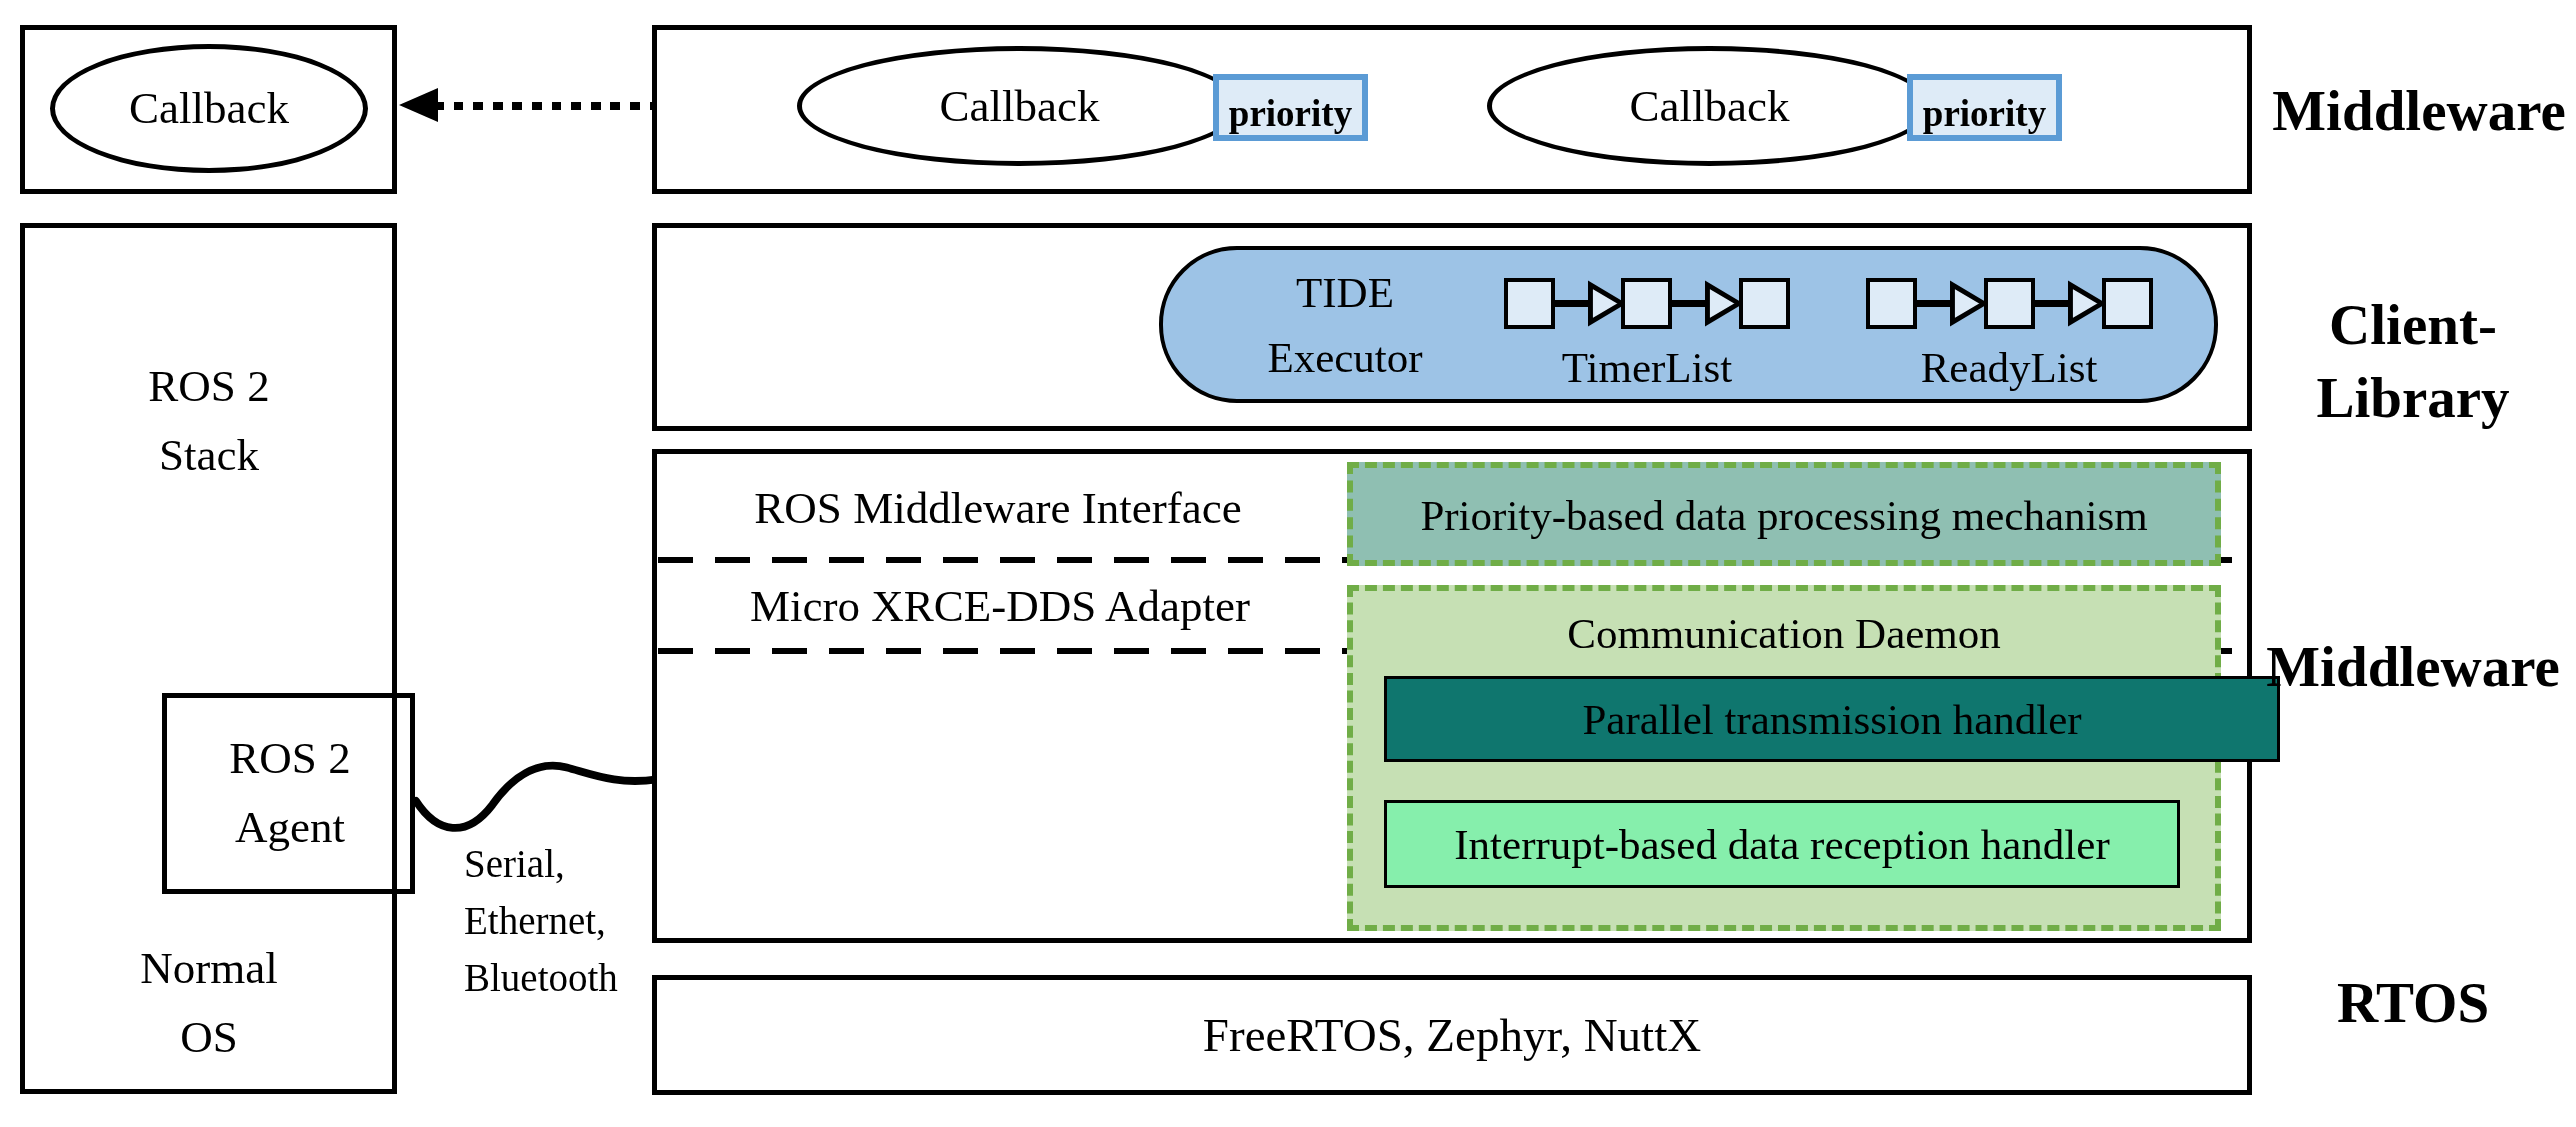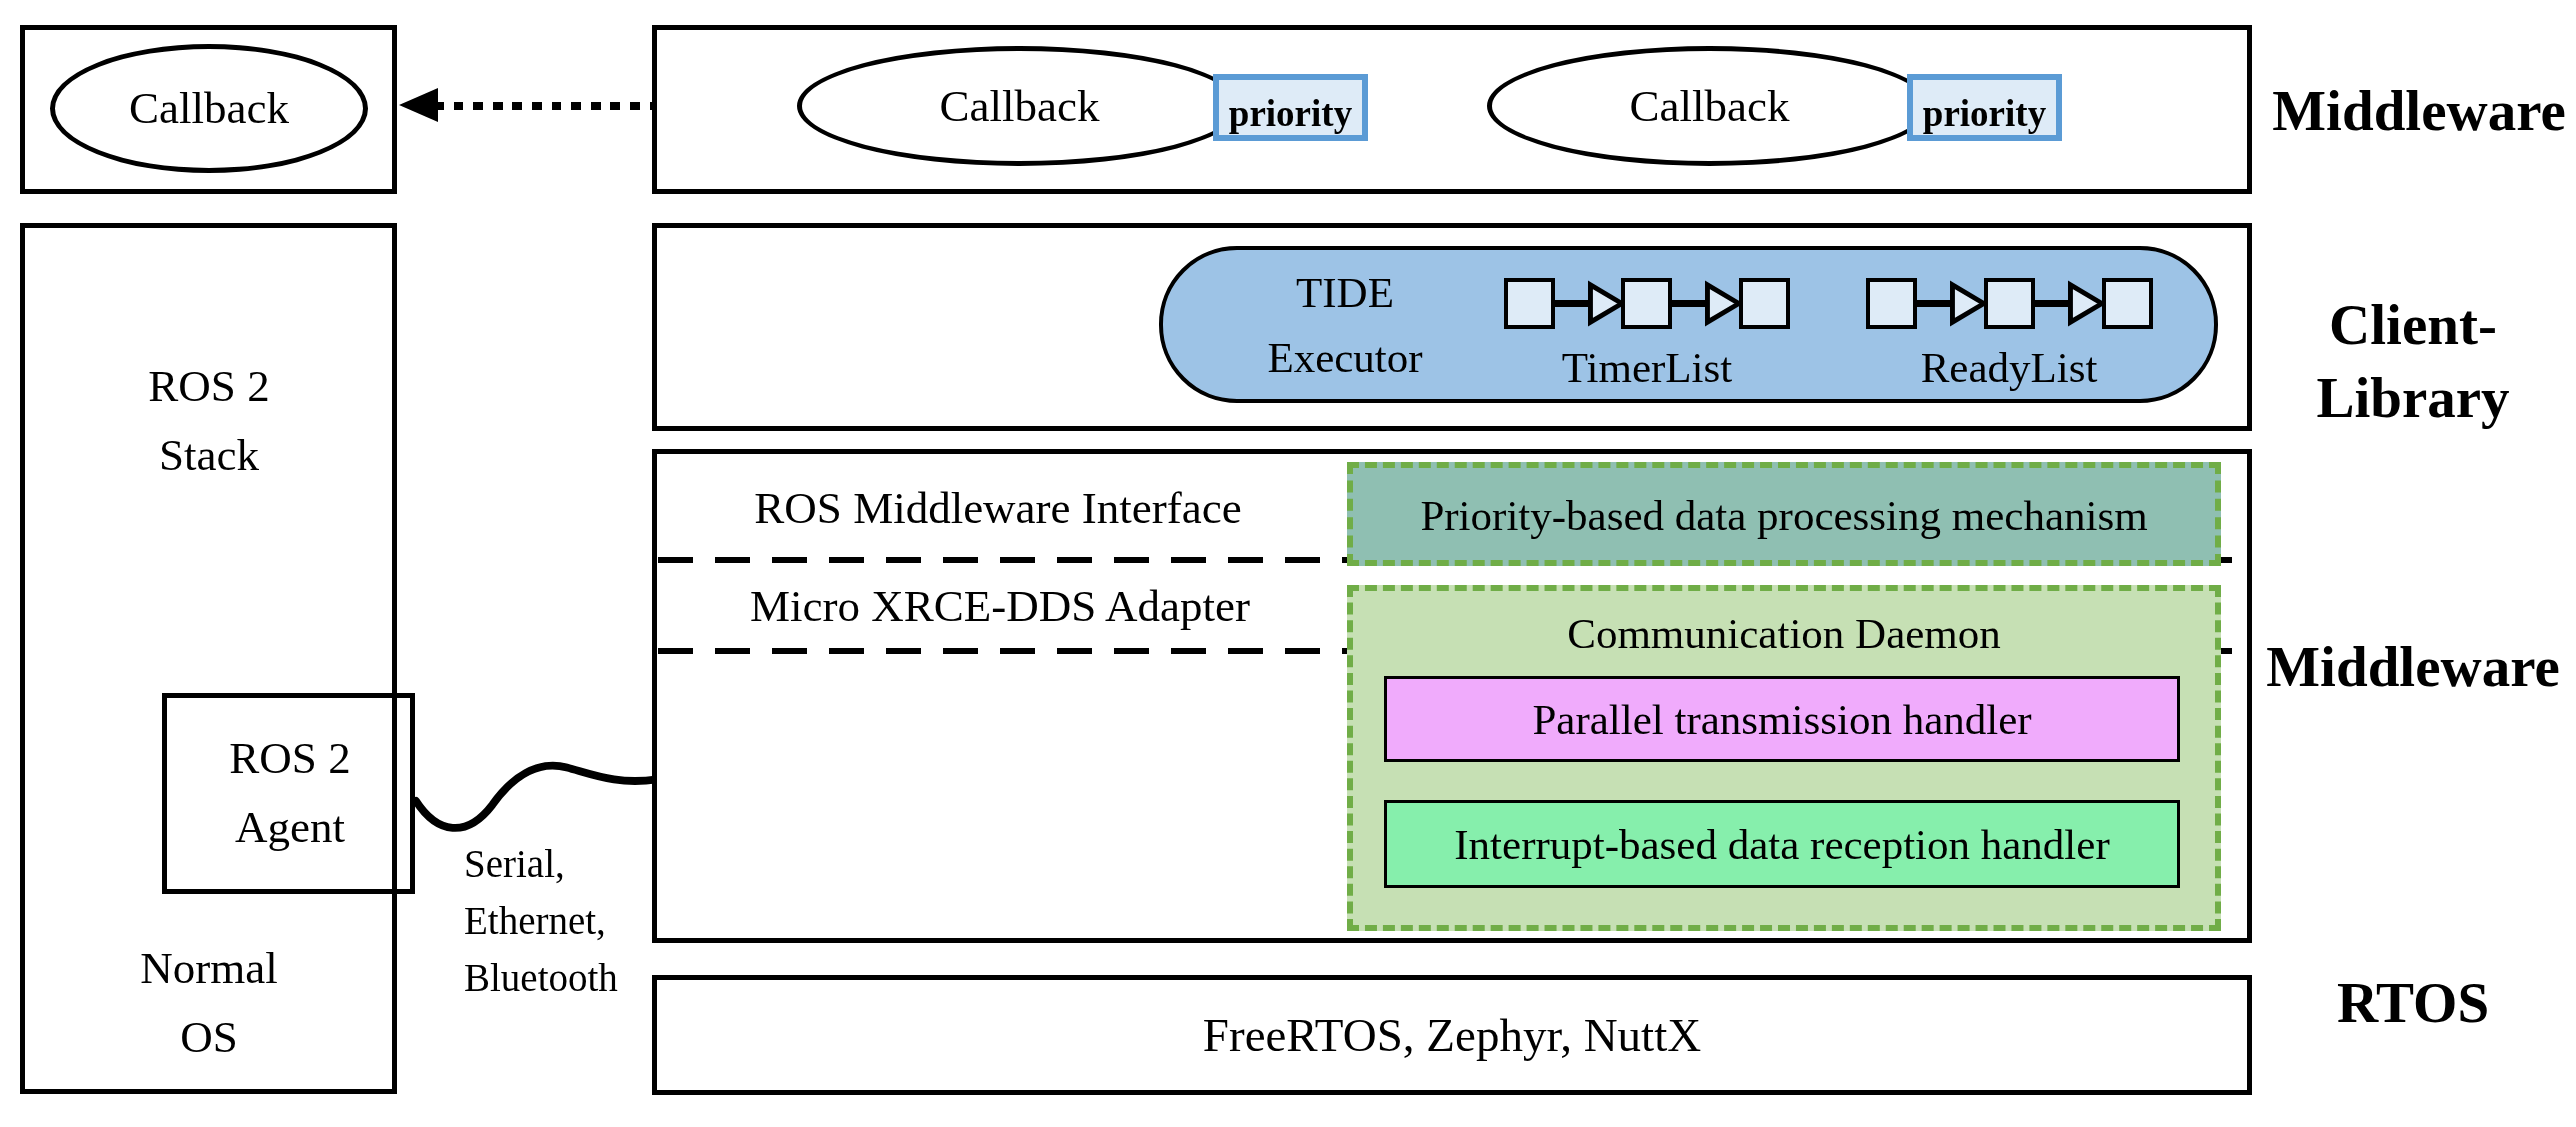--- a/index.html
+++ b/index.html
@@ -142,21 +142,21 @@
 
   <div class="greendash" style="left:1347px;top:462px;width:874px;height:104px;background:#8FBFB2;border-color:#70AD47;"></div>
   <div class="ctext fs44" style="left:1784px;top:515px;">
     <span>Priority-based data processing mechanism</span>
   </div>
 
   <div class="greendash" style="left:1347px;top:585px;width:874px;height:346px;background:#C6E0B4;border-color:#70AD47;"></div>
   <div class="ctext fs44" style="left:1784px;top:633px;">
     <span>Communication Daemon</span>
   </div>
-  <div class="innerbox fs44" style="left:1384px;top:676px;width:796px;height:86px;background:#f0abfc;">
+  <div class="innerbox fs44" style="left:1384px;top:676px;width:896px;height:86px;background:#0f766e;">
     <span>Parallel transmission handler</span>
   </div>
   <div class="innerbox fs44" style="left:1384px;top:800px;width:796px;height:88px;background:#86efac;">
     <span>Interrupt-based data reception handler</span>
   </div>
 
   <div class="ctext sidelabel" style="left:2413px;top:666px;">
     <span>Middleware</span>
   </div>
 

